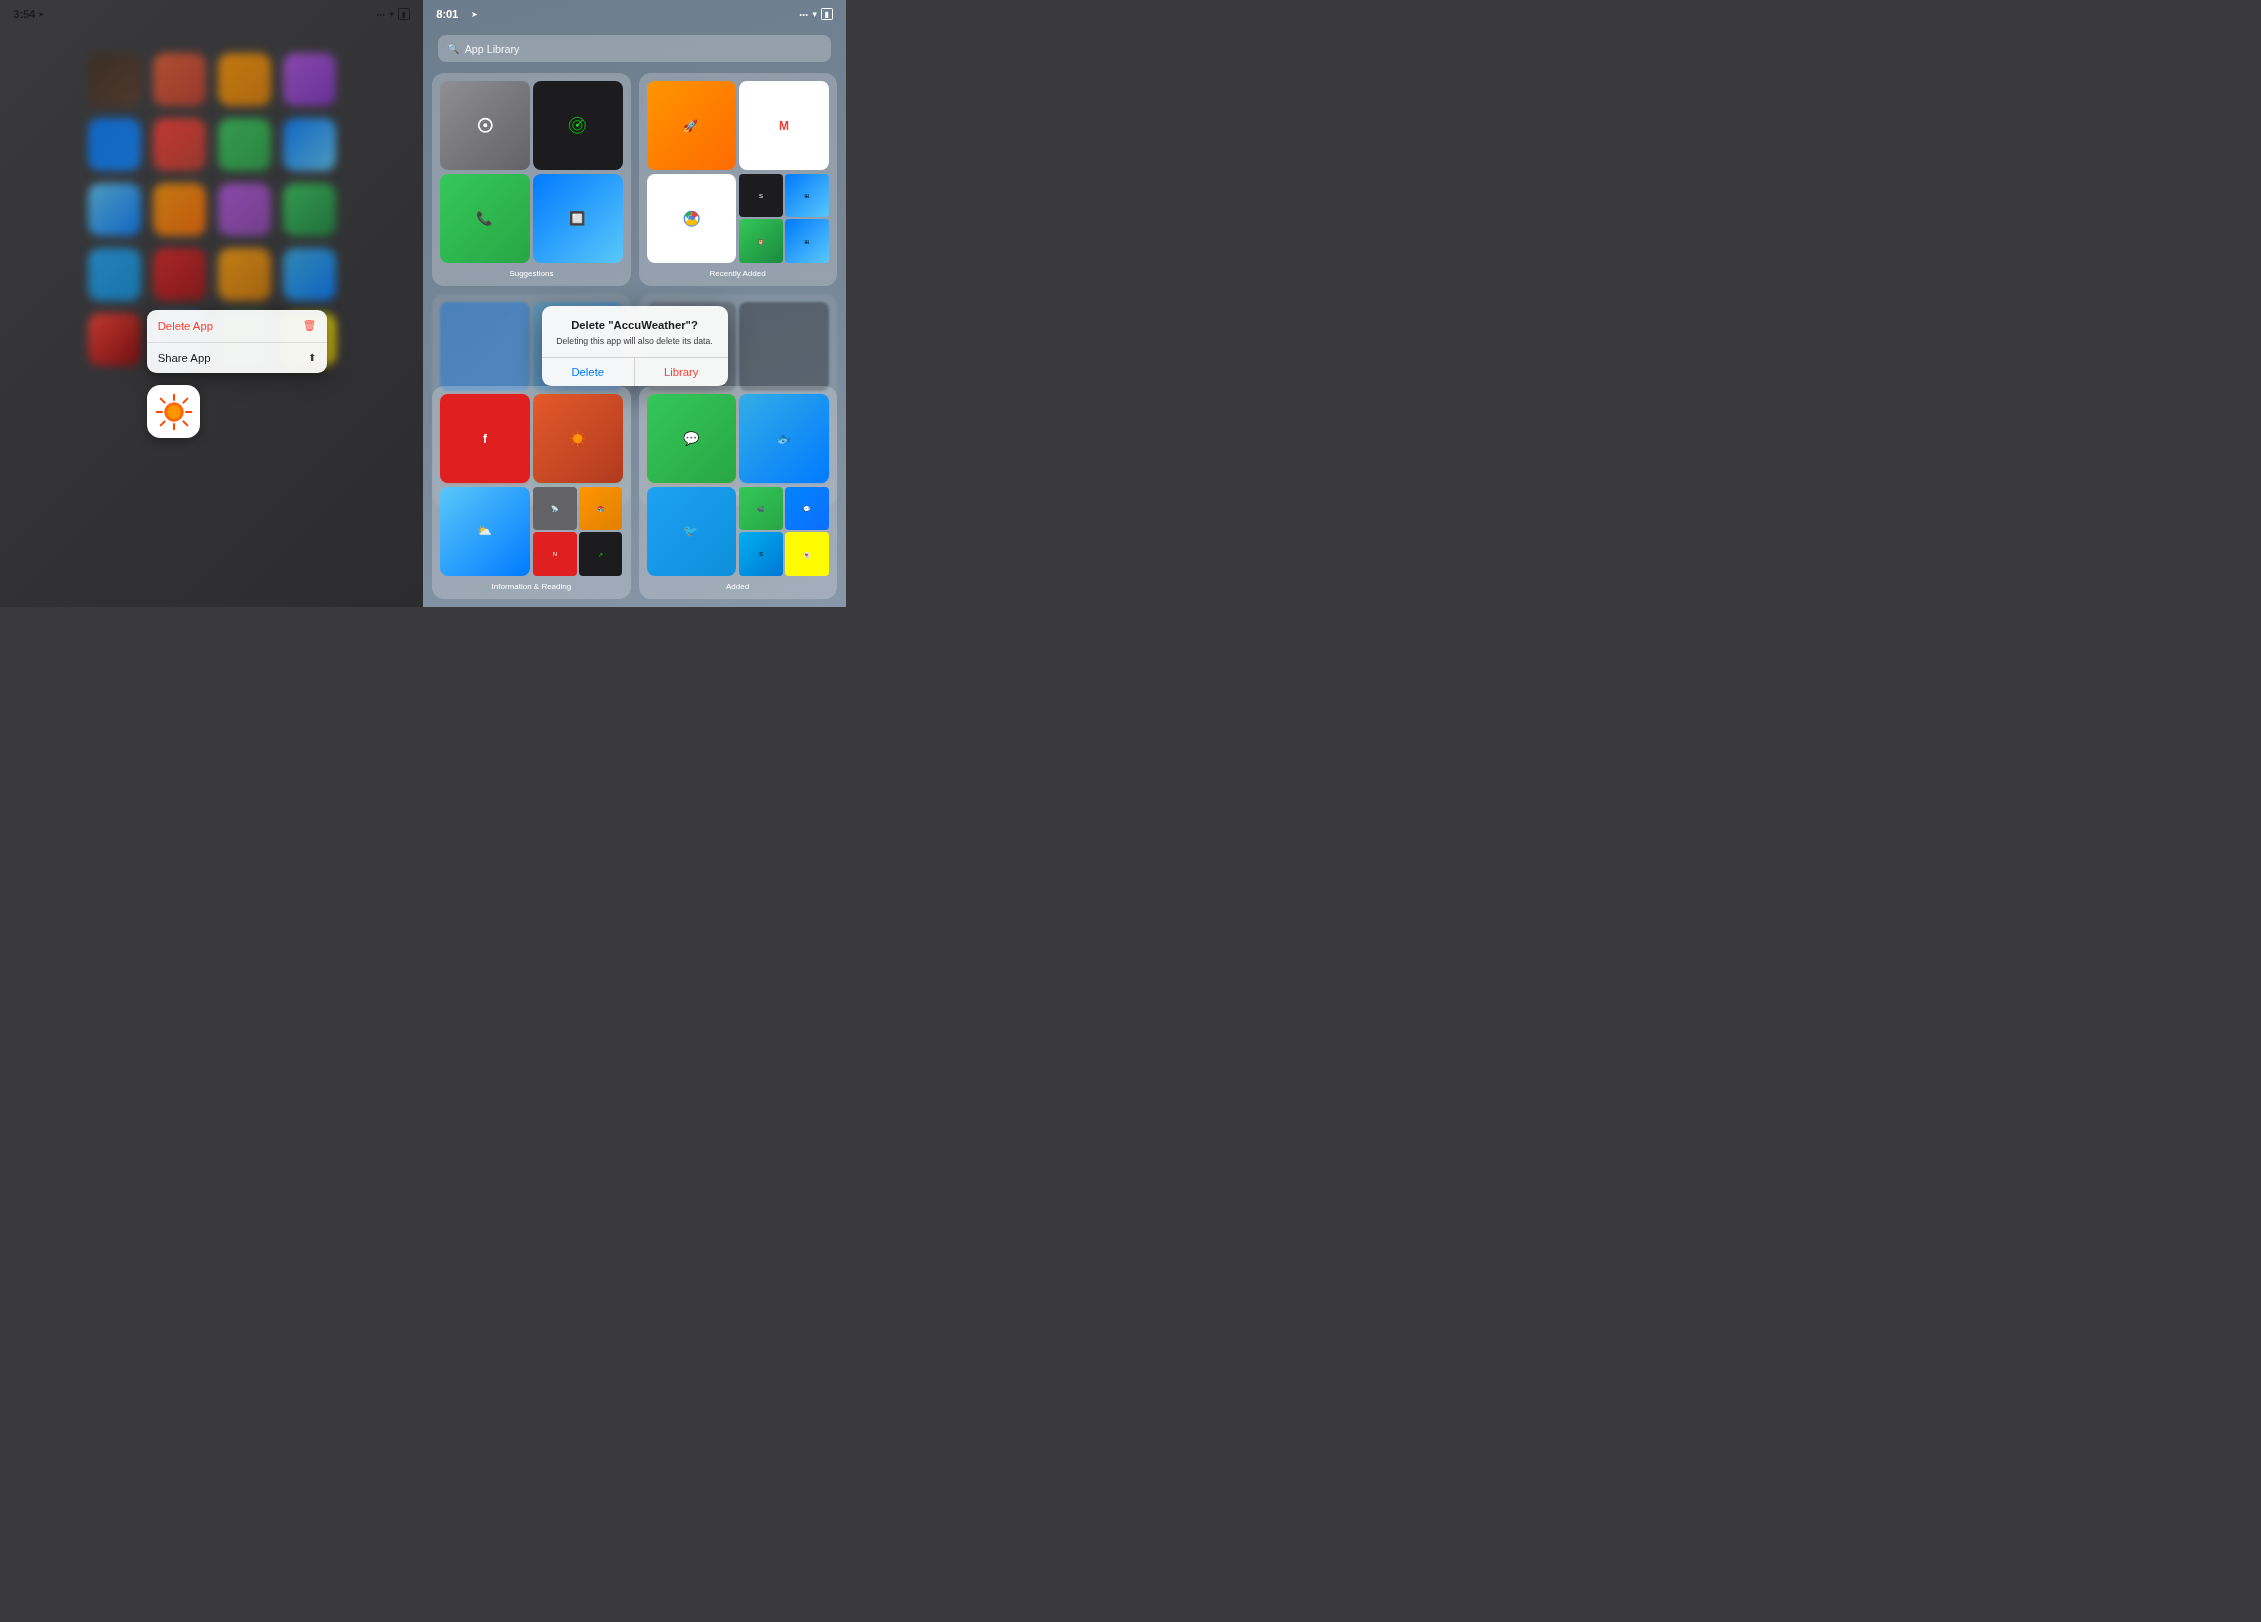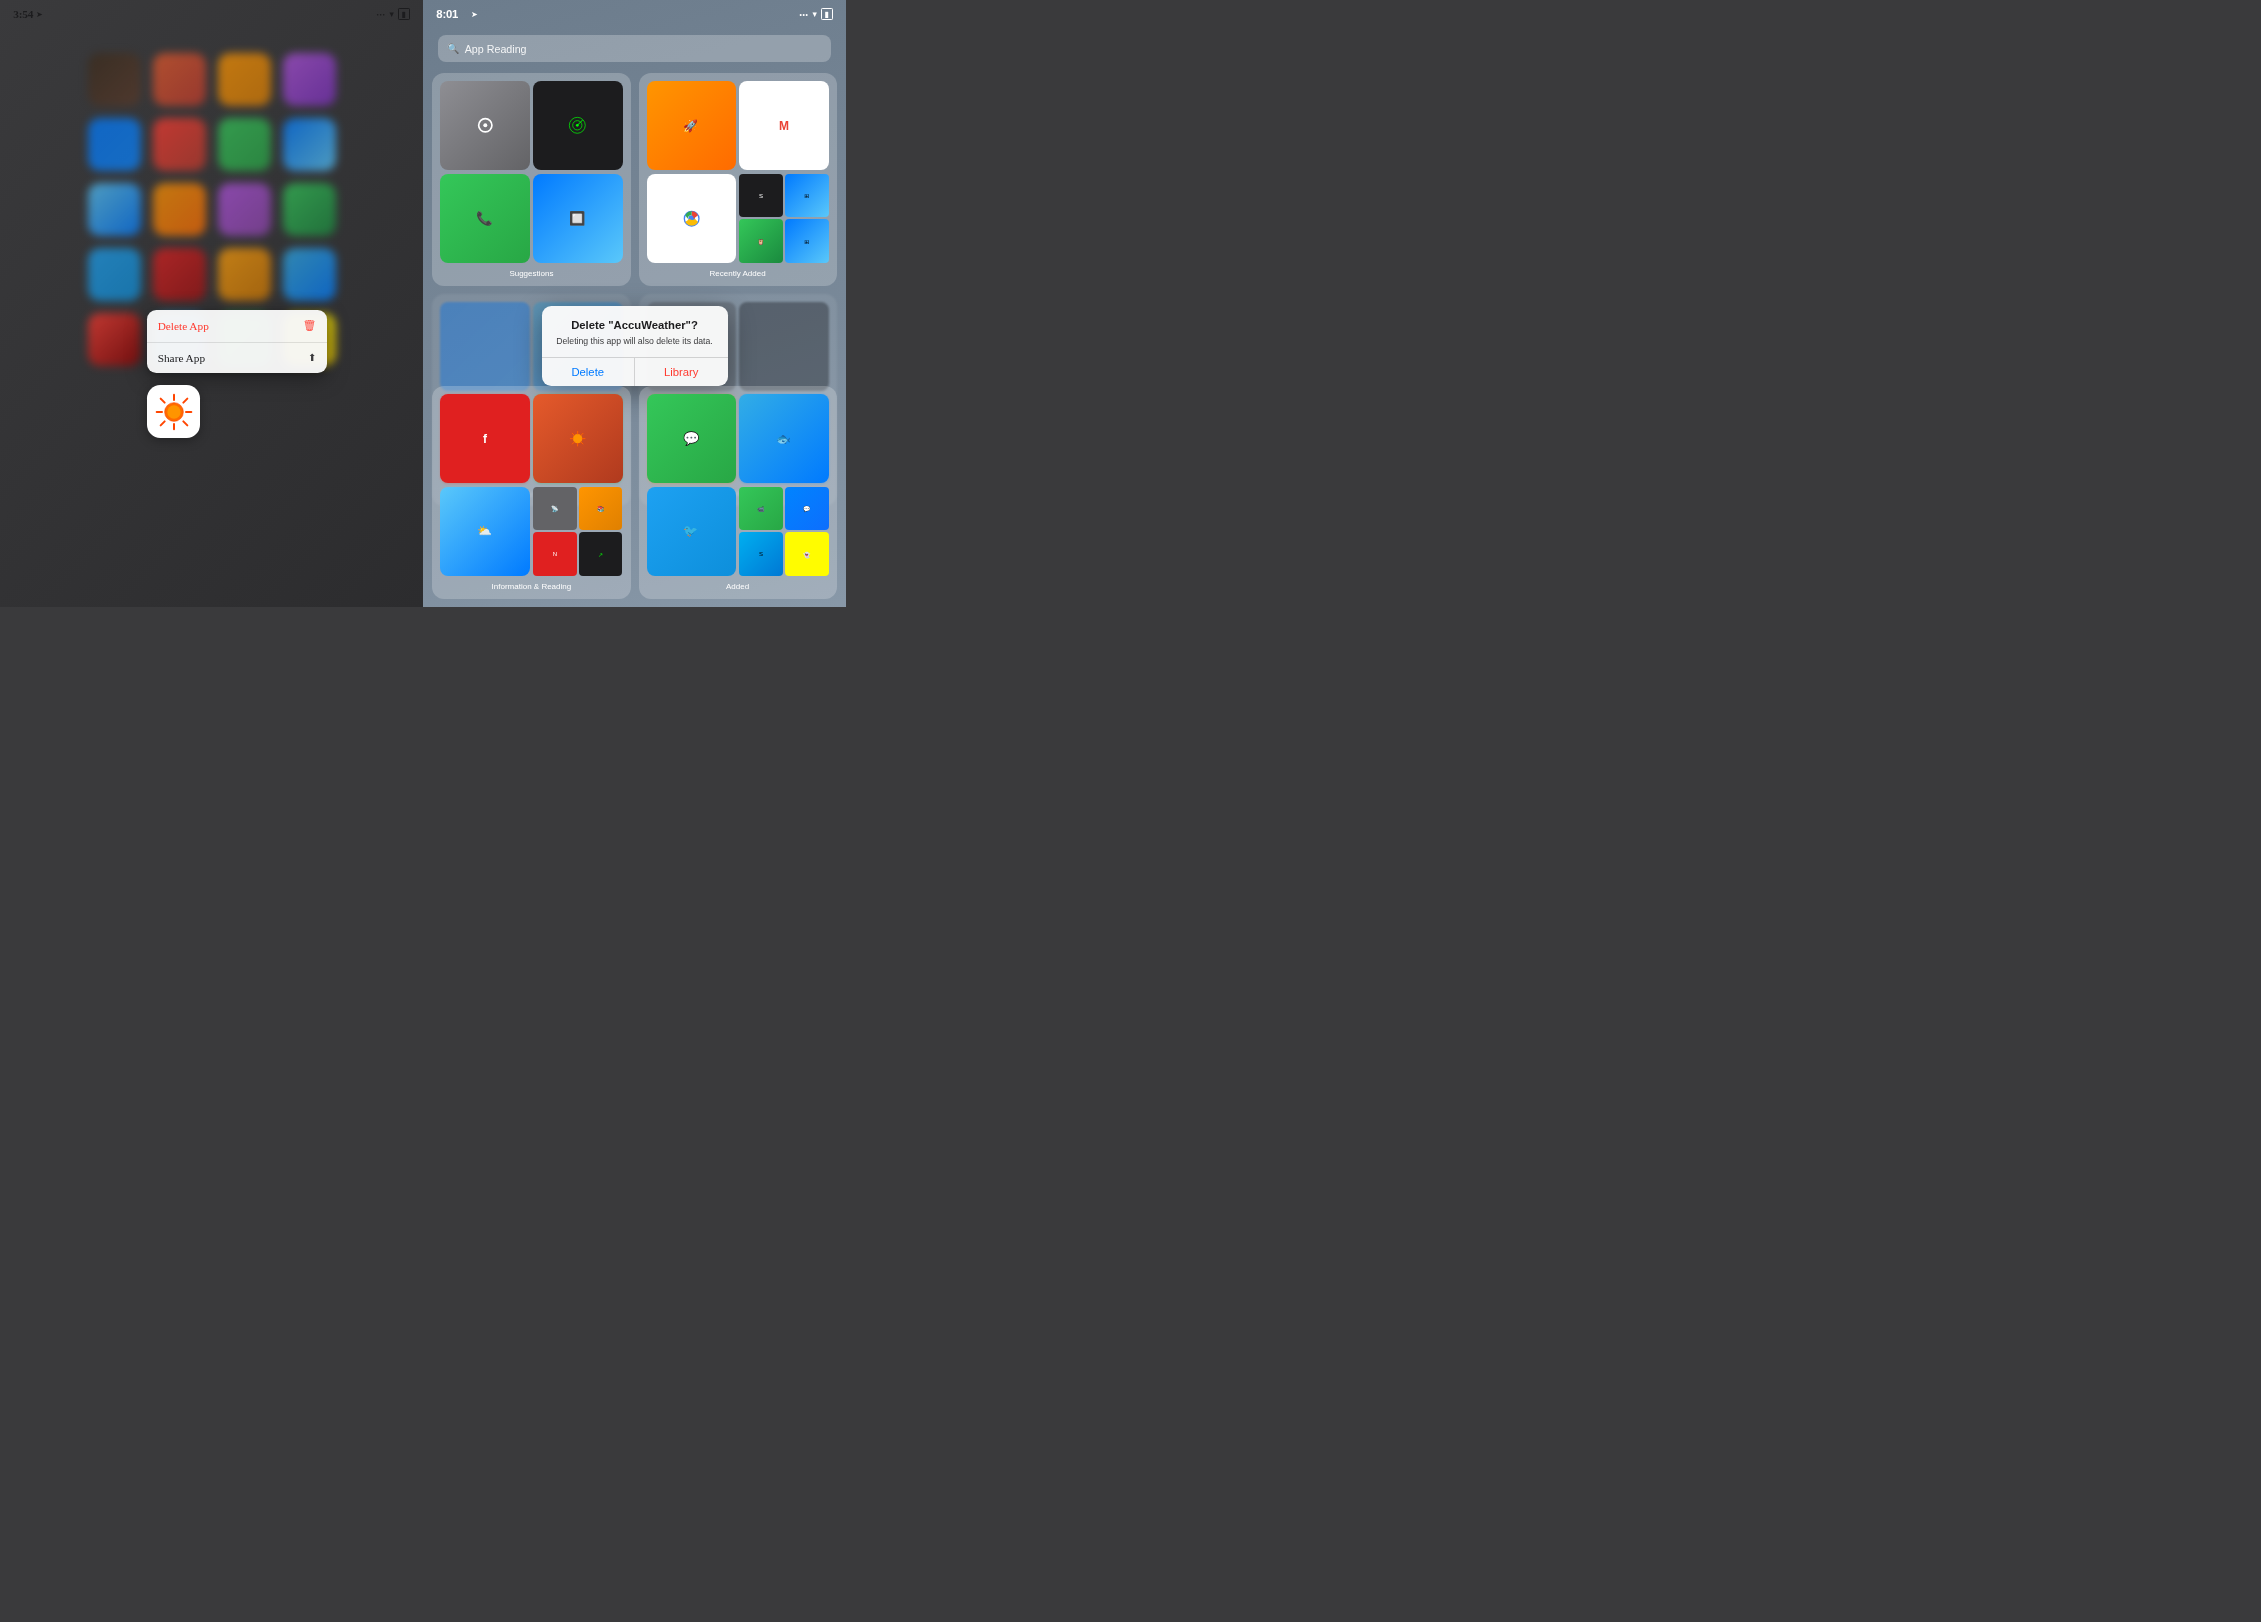--- a/index.html
+++ b/index.html
@@ -12,21 +12,20 @@
       overflow: hidden;
     }
 
     
     .left-panel {
       width: 423px;
       height: 607px;
       position: relative;
       overflow: hidden;
       background: #d946ef;
-      font-family: Liberation Serif, serif;
     }
     .left-blurred-bg {
       position: absolute;
       inset: 0;
       background: linear-gradient(135deg, #3a3a3c 0%, #2c2c2e 100%);
       filter: blur(0px);
     }
     .left-app-grid {
       position: absolute;
       inset: 0;
@@ -418,21 +417,21 @@
     </div>
     <div class="status-icons-right">
       <span style="font-size:6.7px;letter-spacing:0.7px;">•••</span>
       <span>▾</span>
       <span style="font-size:8px;border:1px solid white;border-radius:1.3px;padding:0.7px 2.7px;">▮</span>
     </div>
   </div>
 
   <div class="search-bar">
     <span class="search-icon-char">🔍</span>
-    <span class="search-placeholder">App Reading</span>
+    <span class="search-placeholder">App Library</span>
   </div>
 
   <div class="app-library-content">
 
     <div class="app-library-row">
 
       <div class="folder-card">
         <div class="folder-grid">
           <div class="folder-app-icon bg-settings">
             <svg width="18.6" height="18.6" viewBox="0 0 28 28" fill="none">

